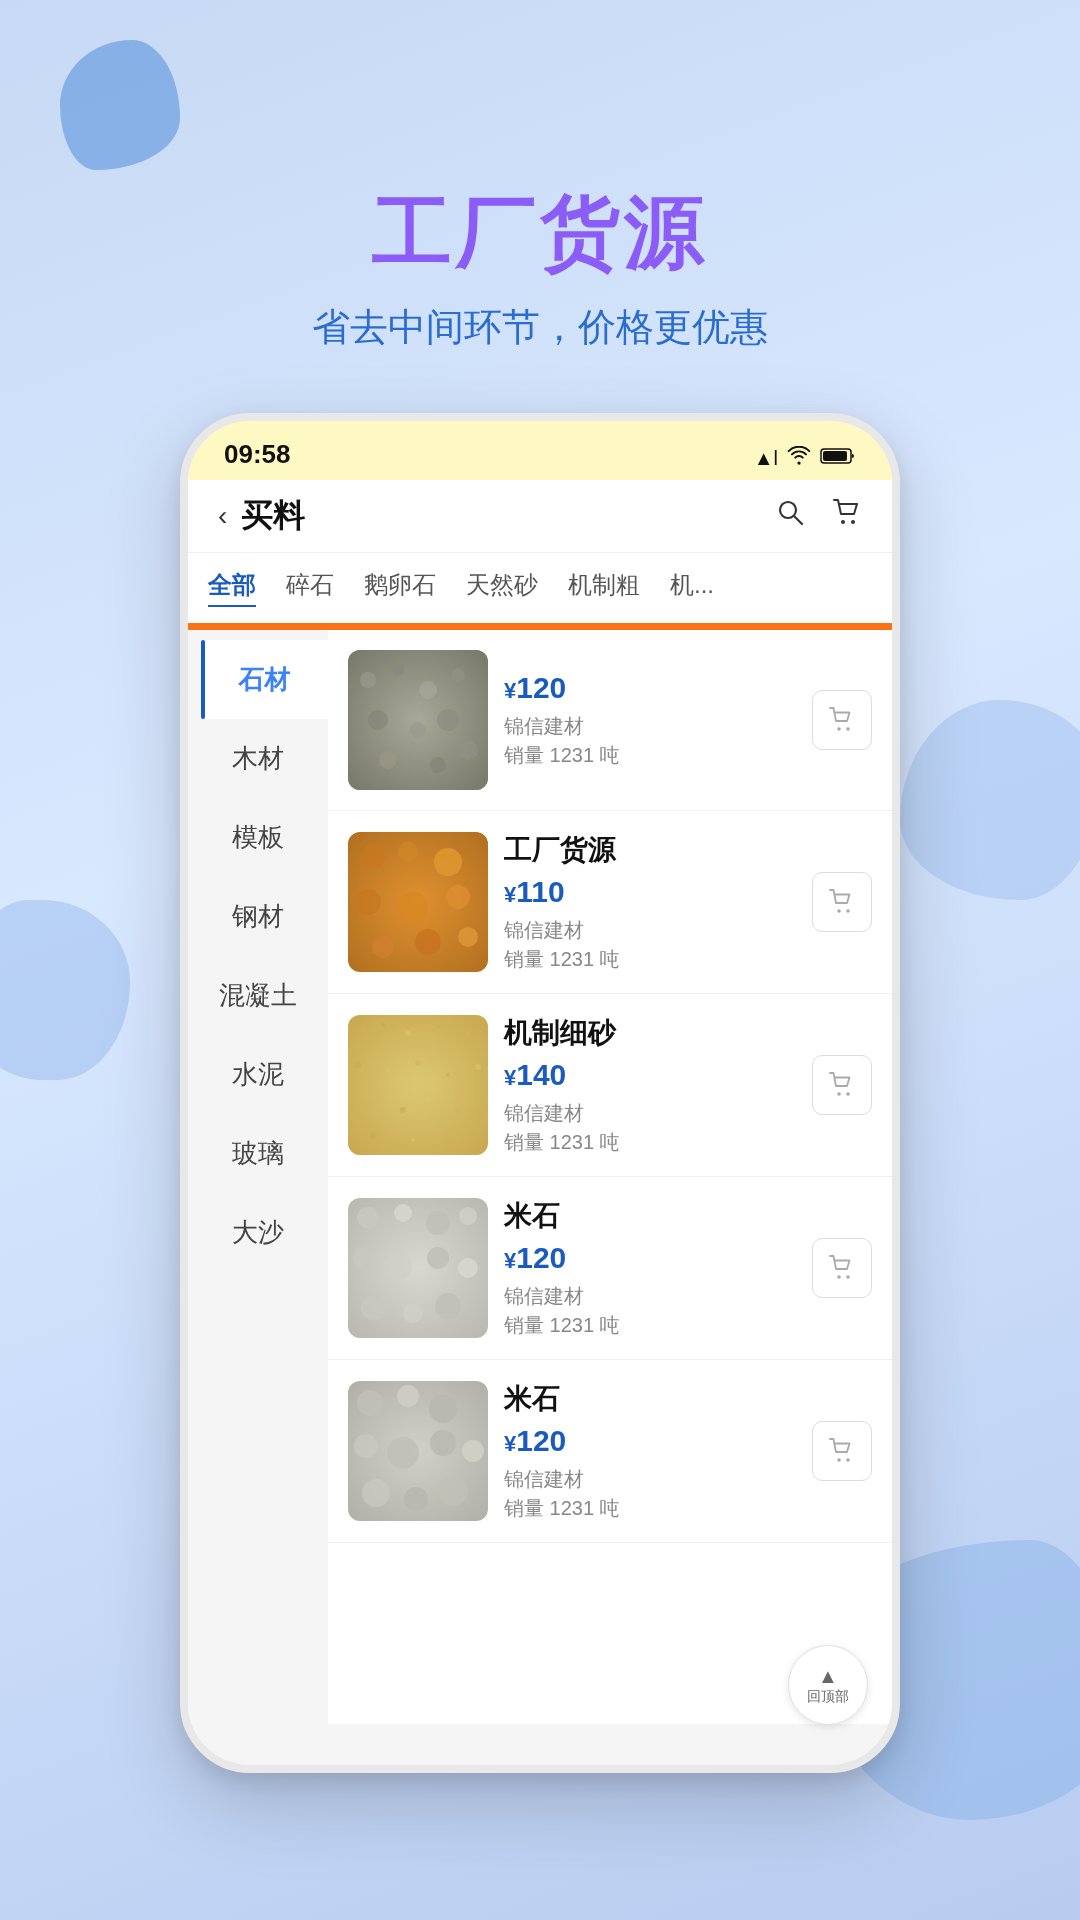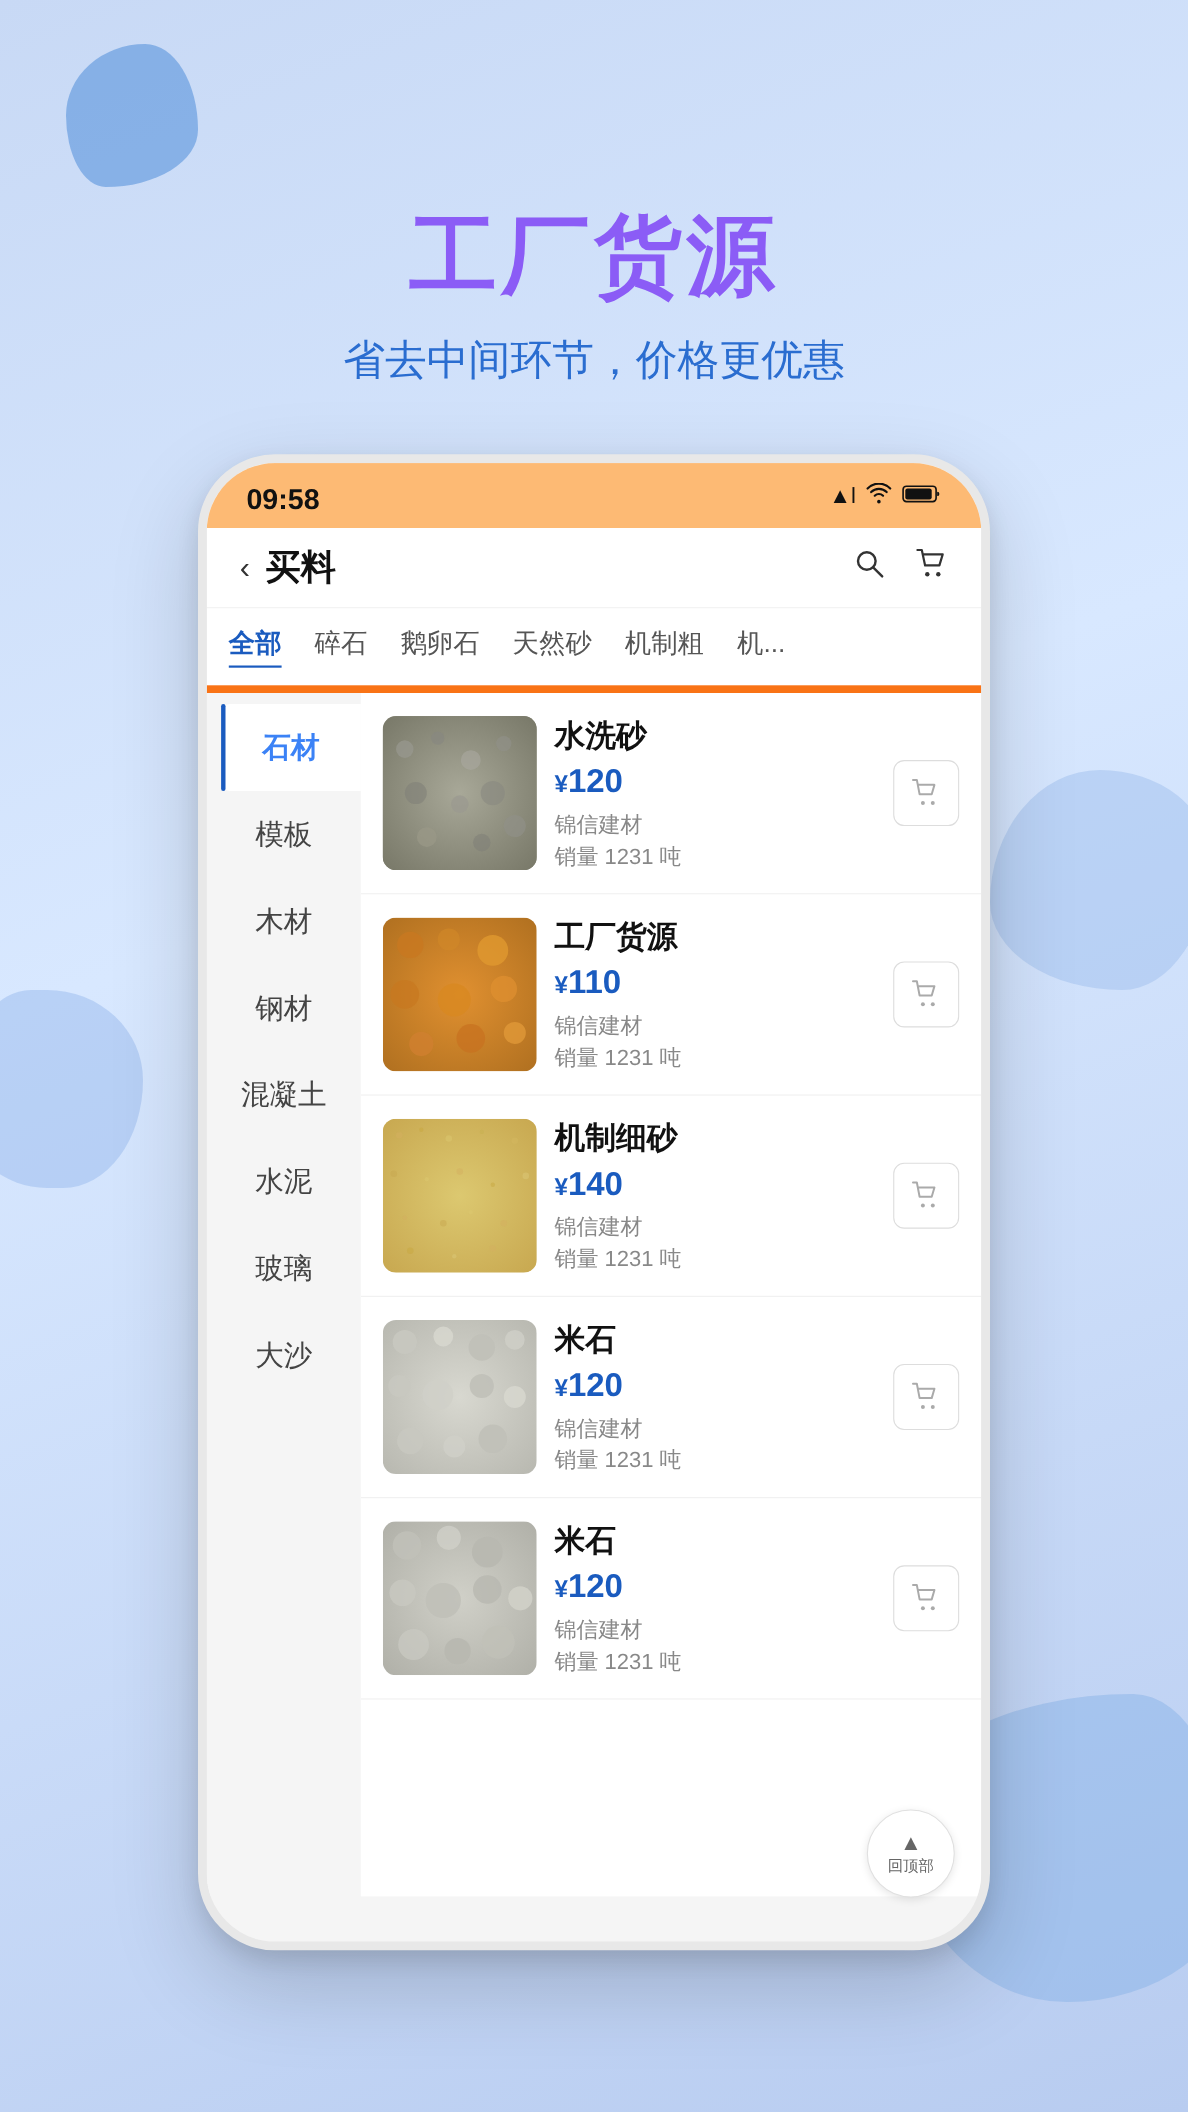--- a/index.html
+++ b/index.html
@@ -91,23 +91,23 @@
       box-shadow: 0 30px 80px rgba(0,0,0,0.18), 0 8px 20px rgba(0,0,0,0.1);
       overflow: hidden;
       position: relative;
       border: 8px solid #e8e8e8;
     }
 
     
     .status-bar {
       display: flex;
       justify-content: space-between;
-      align-items: flex-start;
+      align-items: flex-end;
       padding: 18px 36px 10px;
-      background: #fdba74;
+      background: #fef9c3;
     }
     .status-time {
       font-size: 26px;
       font-weight: 700;
       color: #111;
     }
     .status-icons {
       display: flex;
       align-items: center;
       gap: 8px;
@@ -361,22 +361,22 @@
         <span>鹅卵石</span>
         <span>天然砂</span>
         <span>机制粗</span>
         <span>机...</span>
       </div>
 
       <div class="content-area">
 
         <div class="sidebar">
           <div class="sidebar-item sidebar-item-active">石材</div>
+          <div class="sidebar-item">木材</div>
           <div class="sidebar-item">模板</div>
-          <div class="sidebar-item">木材</div>
           <div class="sidebar-item">钢材</div>
           <div class="sidebar-item">混凝土</div>
           <div class="sidebar-item">水泥</div>
           <div class="sidebar-item">玻璃</div>
           <div class="sidebar-item">大沙</div>
         </div>
 
         <div class="product-list">
 
           <div class="product-item">
@@ -396,21 +396,20 @@
                 <circle cx="110" cy="25" r="7" fill="#909088" opacity="0.7"></circle>
                 <circle cx="30" cy="70" r="10" fill="#808078" opacity="0.6"></circle>
                 <circle cx="70" cy="80" r="8" fill="#9a9890" opacity="0.7"></circle>
                 <circle cx="100" cy="70" r="11" fill="#888880" opacity="0.6"></circle>
                 <circle cx="40" cy="110" r="9" fill="#9a9888" opacity="0.7"></circle>
                 <circle cx="90" cy="115" r="8" fill="#808078" opacity="0.6"></circle>
                 <circle cx="120" cy="100" r="10" fill="#909088" opacity="0.7"></circle>
               </svg>
             </div>
             <div class="product-info">
-              <div class="product-name">水洗砂</div>
               <div class="product-price">
                 <span class="yuan">¥</span><span>120</span>
               </div>
               <div class="product-seller">锦信建材</div>
               <div class="product-sales">销量 1231 吨</div>
             </div>
             <div class="cart-btn">
               <svg width="30" height="30" viewBox="0 0 30 30" fill="none">
                 <path d="M3 3h3.5l2.5 13h11l2.5-8.5H8" stroke="#aaa" stroke-width="1.8" stroke-linecap="round" stroke-linejoin="round"></path>
                 <circle cx="12" cy="24" r="1.8" fill="#aaa"></circle>

